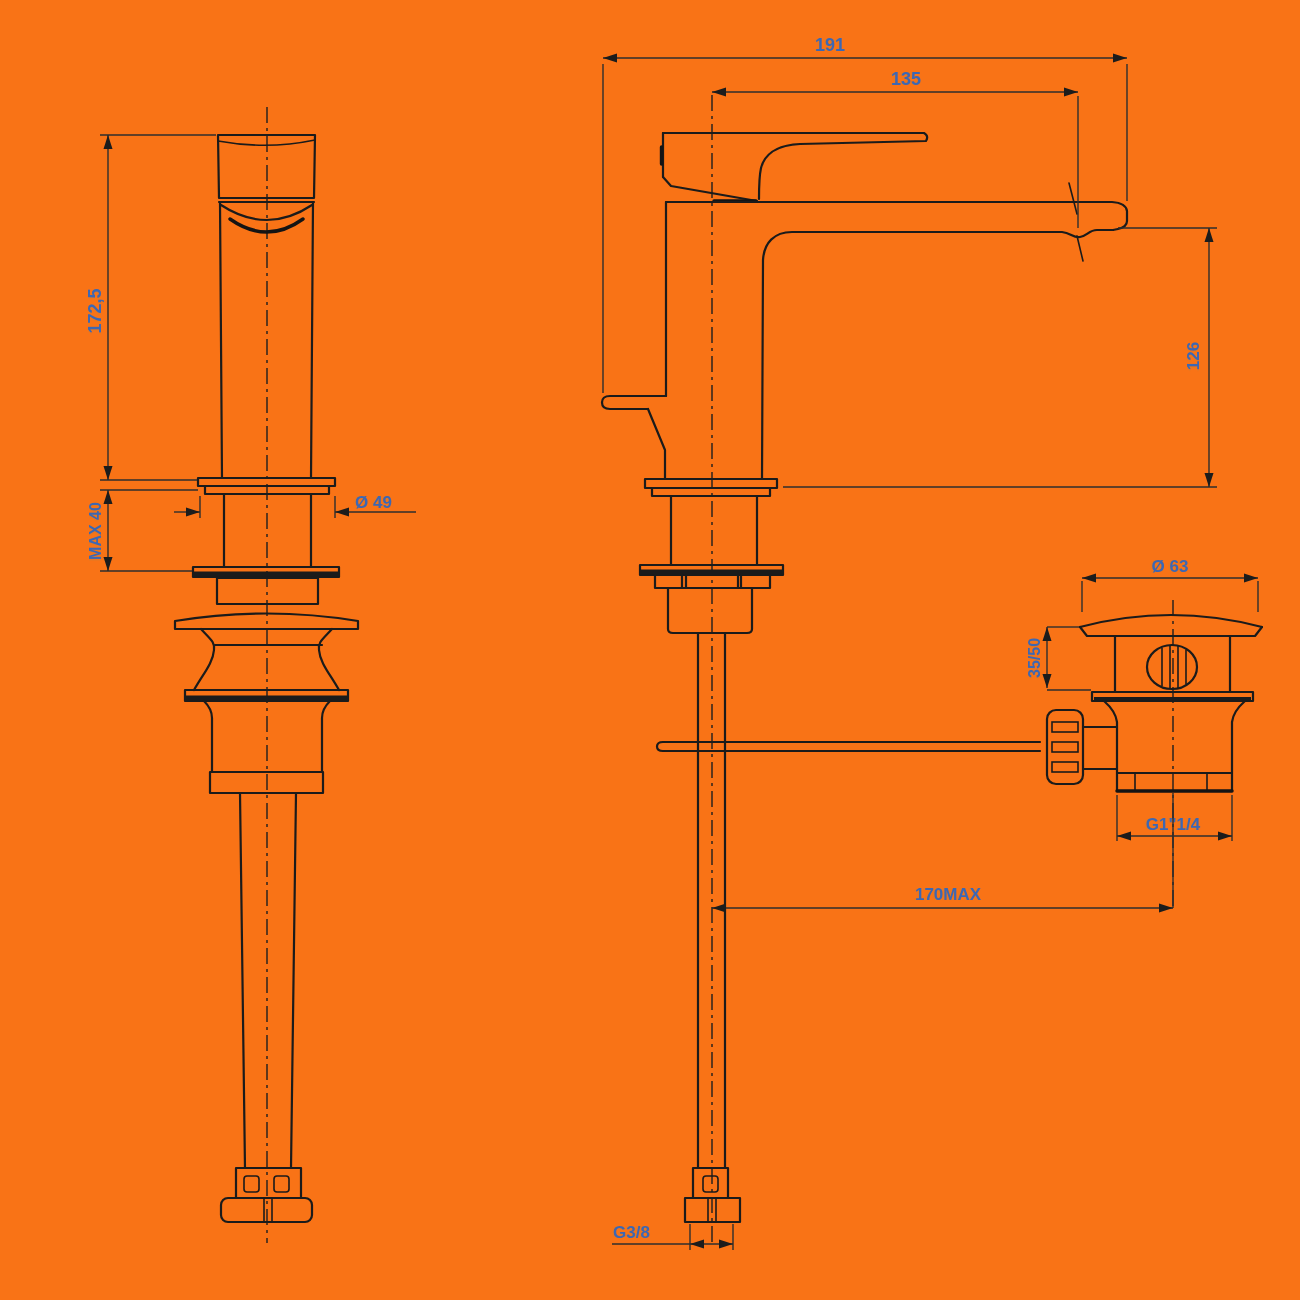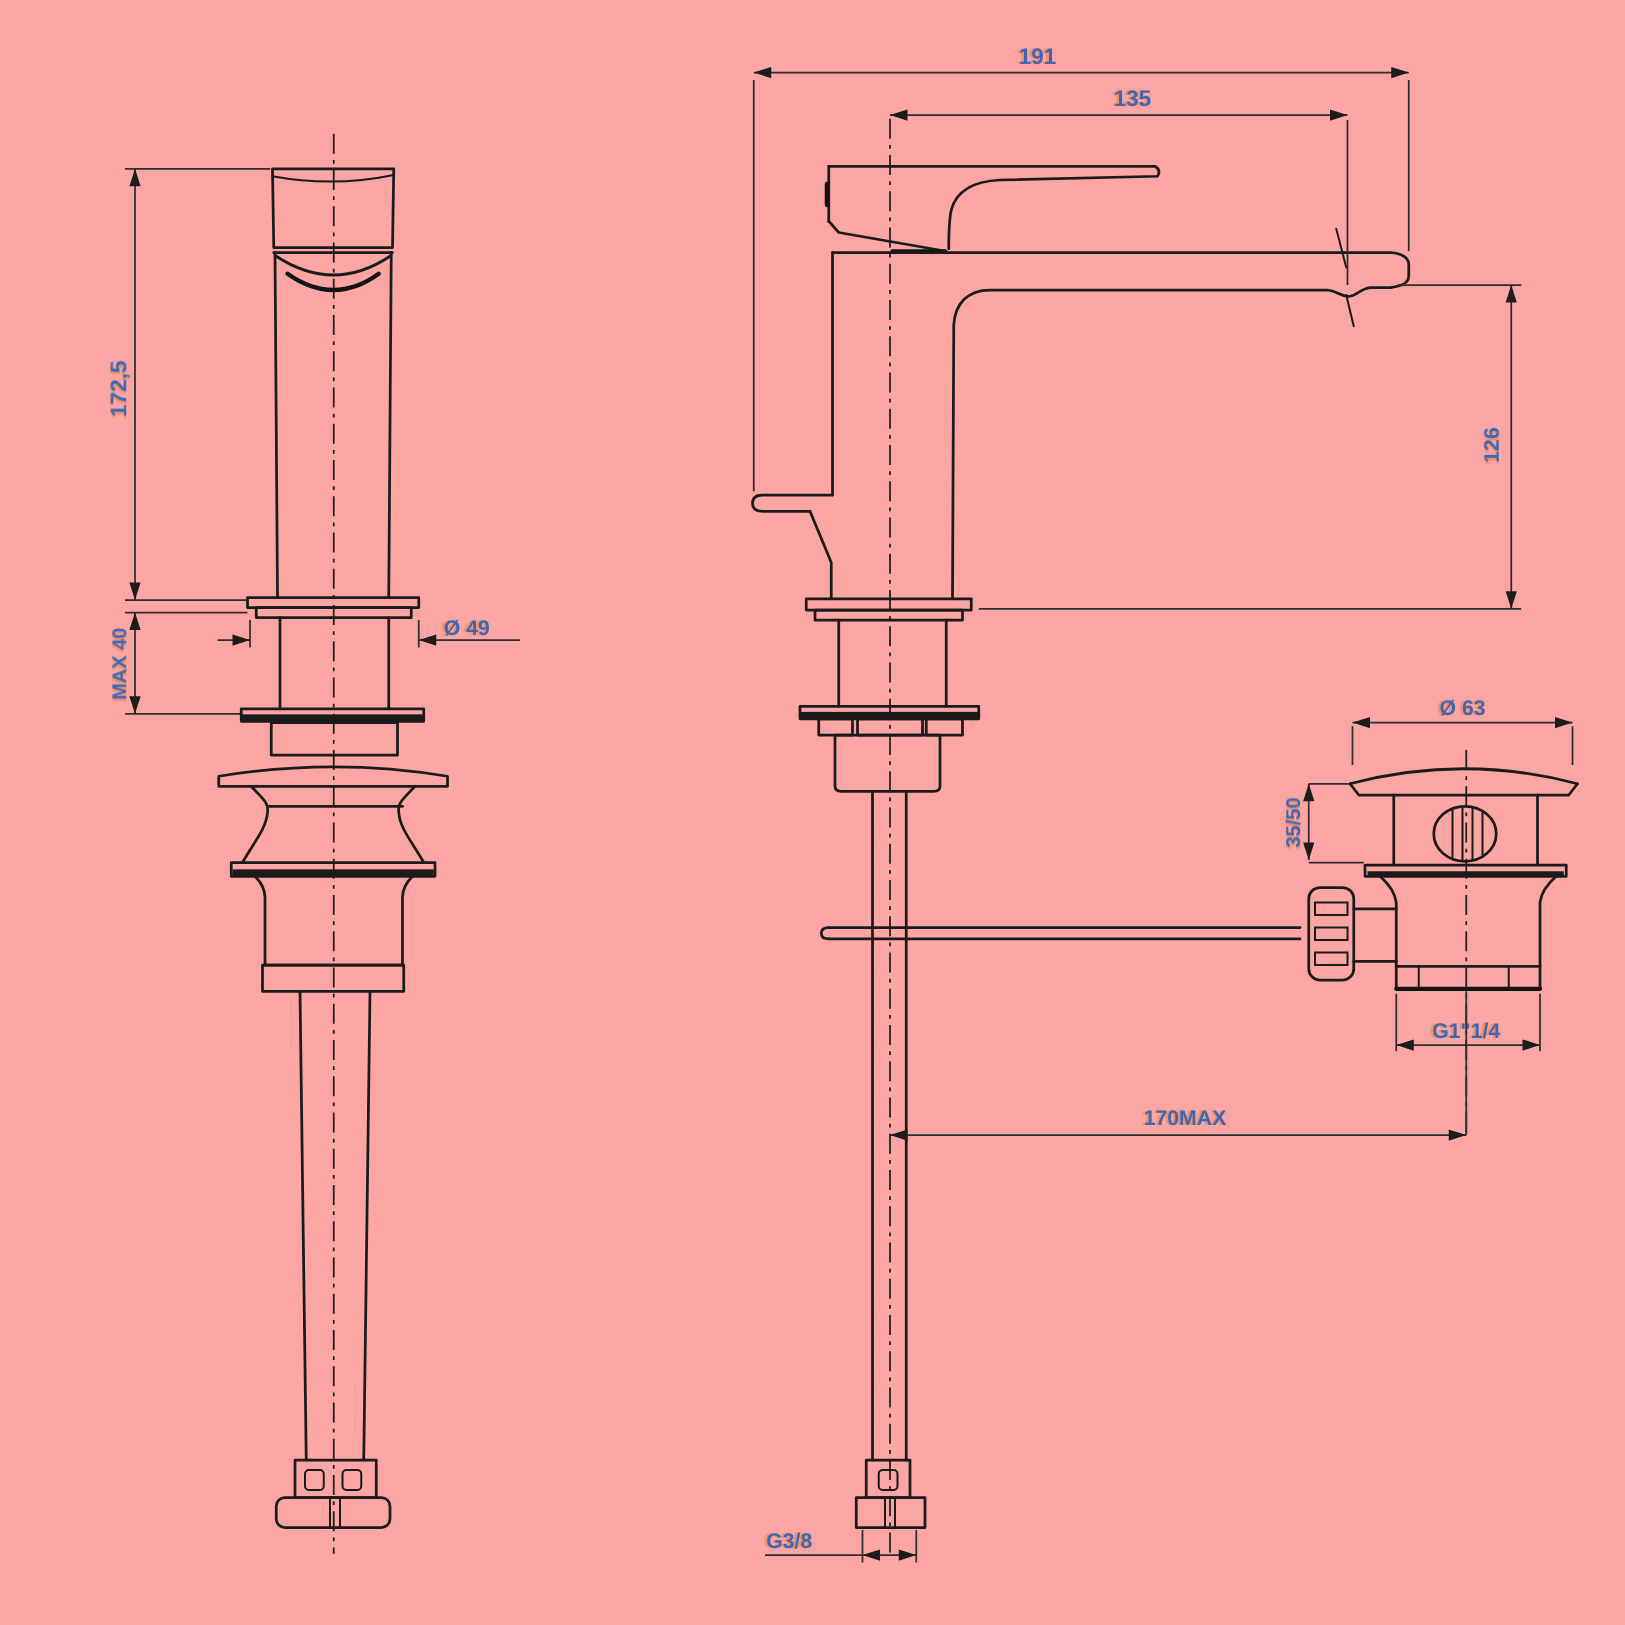--- a/index.html
+++ b/index.html
@@ -1,16 +1,16 @@
 <!DOCTYPE html>
 <html><head>
 <meta charset="utf-8">
 <style>
   html,body{margin:0;padding:0;background:#ffffff;}
-  .page{position:relative;width:1300px;height:1300px;background:#fca5a5;overflow:hidden;}
+  .page{position:relative;width:1300px;height:1300px;background:#f97316;overflow:hidden;}
   svg{position:absolute;left:0;top:0;}
   .obj{stroke:#1b1b1b;stroke-width:2.2;fill:none;stroke-linecap:round;stroke-linejoin:round;}
   .obj-thin{stroke:#1b1b1b;stroke-width:1.6;fill:none;stroke-linecap:round;}
   .obj-thick{stroke:#141414;stroke-width:3.4;fill:none;stroke-linecap:round;}
   .band{fill:#1b1b1b;stroke:none;}
   .dim{stroke:#2e2e2e;stroke-width:1.4;fill:none;stroke-linecap:butt;}
   .ctr{stroke:#1f1f1f;stroke-width:1.4;fill:none;stroke-dasharray:16 5 3 5;}
   .arr{fill:#1c1c1c;stroke:none;}
   .dim-label{fill:#3d67b3;font-family:"Liberation Sans",sans-serif;font-weight:bold;
              filter:drop-shadow(-1.2px 0 rgba(224,122,36,0.5));}

